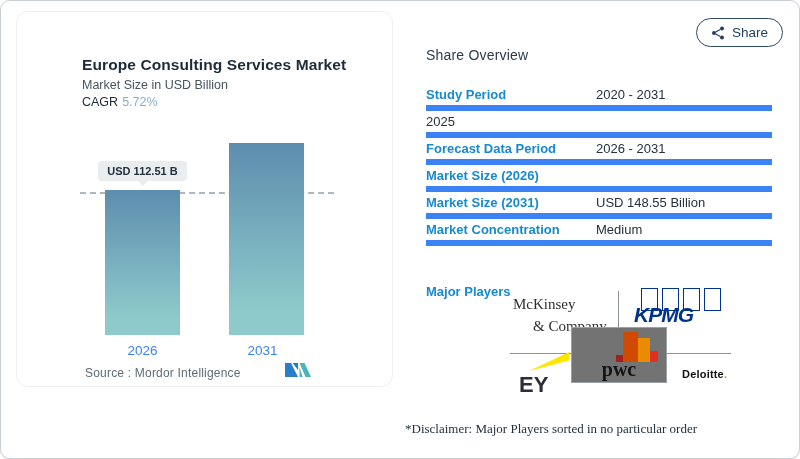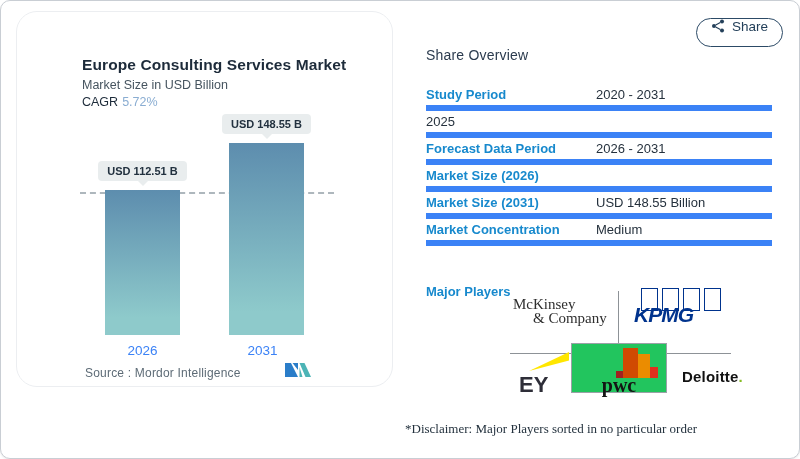--- a/index.html
+++ b/index.html
@@ -5,21 +5,21 @@
   * { margin:0; padding:0; box-sizing:border-box; }
   body { background:#fff; font-family:"Liberation Sans", sans-serif; }
   .frame {
     position:relative; width:800px; height:459px; background:#ffffff;
     border:1px solid #c9ced4; border-radius:10px; overflow:hidden;
     box-shadow:0 1px 2px rgba(0,0,0,.08);
   }
   
   .chart-card {
     position:absolute; left:15px; top:10px; width:377px; height:376px;
-    background:#fff; border:1px solid #eceef1; border-radius:21px;
+    background:#fff; border:1px solid #eceef1; border-radius:12px;
   }
   .card-title { position:absolute; left:65px; top:44px; font-size:15.5px; font-weight:700; color:#1d2b3a; letter-spacing:.1px; }
   .card-subtitle { position:absolute; left:65px; top:66px; font-size:12.5px; color:#46545f; }
   .cagr-line { position:absolute; left:65px; top:83px; font-size:12.5px; color:#1d2b3a; }
   .cagr-line .cagr-val { color:#8aadd2; margin-left:4px; }
   .dashed-ref { position:absolute; left:63px; width:254px; border-top:2px dashed #aeb7bd; }
   .bar-col { position:absolute; bottom:51px; width:75px; display:flex; flex-direction:column; align-items:center; }
   .bar-col.c1 { left:88px; } .bar-col.c2 { left:212px; }
   .value-badge {
     position:relative; background:#e9edee; color:#22313f; font-size:11px; font-weight:700;
@@ -30,51 +30,51 @@
     border-left:5px solid transparent; border-right:5px solid transparent; border-top:5px solid #e9edee;
   }
   .bar { width:75px; }
   .x-label { position:absolute; top:331px; width:75px; text-align:center; font-size:13.5px; color:#3b82f6; }
   .x-label.l1 { left:88px; } .x-label.l2 { left:208px; }
   .source-row { position:absolute; left:68px; top:354px; font-size:12px; color:#5d6b76; letter-spacing:.2px; }
   .mordor-logo { position:absolute; left:268px; top:349px; }
   
   .share-btn {
     position:absolute; left:695px; top:17px; height:29px; padding:0 14px;
-    display:flex; gap:7px; background:#fff;
+    display:flex; align-items:center; gap:7px; background:#fff;
     border:1px solid #2c4a66; border-radius:15px; color:#24405a; font-size:13.5px; cursor:pointer;
   }
   
   .ov-heading { position:absolute; left:425px; top:46px; font-size:14px; font-weight:500; color:#2b3b4e; letter-spacing:.2px; }
   .ov-table { position:absolute; left:425px; top:83px; width:346px; }
   .ov-row { display:flex; align-items:center; height:27px; border-bottom:6px solid #3b82f6; }
   .ov-label { width:170px; font-size:13px; font-weight:700; color:#1789cd; }
   .ov-value { flex:1; font-size:13px; color:#25313d; }
   .players-label { position:absolute; left:425px; top:283px; font-size:13px; font-weight:700; color:#1789cd; }
   
   .vline { position:absolute; left:617px; top:290px; width:1px; height:62px; background:#8d9297; }
   .hline { position:absolute; top:352px; height:1px; background:#8d9297; }
   .hline.seg1 { left:509px; width:61px; } .hline.seg2 { left:666px; width:64px; }
   .mckinsey { position:absolute; left:512px; top:296px; font-family:"Liberation Serif", serif; font-size:15px; color:#2f2f2f; line-height:14px; }
-  .mckinsey .ln2 { padding-left:20px; }
+  .mckinsey .ln2 { padding-left:20px;margin-top:8px; }
   .kpmg { position:absolute; left:633px; top:287px; width:100px; height:46px; }
   .kpmg .rects { position:absolute; left:7px; top:0; display:flex; gap:4px; }
   .kpmg .rects span { width:17px; height:23px; border:1.4px solid #00338d; background:transparent; }
   .kpmg .word { position:absolute; left:0; top:15px; font-size:21px; font-weight:700; font-style:italic; color:#00338d; letter-spacing:-1px; }
   .ey { position:absolute; left:518px; top:351px; width:48px; }
   .ey .beam { width:40px; height:19px; margin-left:10px; background:#ffe600; clip-path:polygon(0 100%, 100% 0, 100% 45%); }
   .ey .word { font-size:22px; font-weight:700; color:#2e2e38; letter-spacing:0; margin-top:1px; }
-  .pwc-box { position:absolute; left:570px; top:342px; width:96px; height:50px; background:#22c55e; border:1px solid #9ba1a7; z-index:2; }
+  .pwc-box { position:absolute; left:570px; top:326px; width:96px; height:56px; background:#737373; border:1px solid #9ba1a7; z-index:2; }
   .pwc-blocks { display:flex; align-items:flex-end; margin:4px 0 0 44px; height:30px; }
   .pwc-blocks .b1 { width:7px; height:7px; background:#a32020; }
   .pwc-blocks .b2 { width:15px; height:30px; background:#d04a02; }
   .pwc-blocks .b3 { width:12px; height:24px; background:#eb8c00; }
   .pwc-blocks .b4 { width:8px; height:11px; background:#e0301e; }
   .pwc-word { text-align:center; font-family:"Liberation Serif", serif; font-weight:700; font-size:20px; color:#141414; margin-top:-4px; }
-  .deloitte { position:absolute; left:681px; top:367px; font-size:15px; font-weight:700; color:#121212; letter-spacing:.2px; }
+  .deloitte { position:absolute; left:681px; top:367px; font-size:11px; font-weight:700; color:#121212; letter-spacing:.2px; }
   .deloitte .dot { color:#86bc25; }
   .disclaimer { position:absolute; left:404px; top:420px; font-size:13px; color:#24323e;font-family:Liberation Serif, serif; }
 </style>
 </head>
 <body>
 
 <div class="frame">
 
   <div class="chart-card">
     <div class="card-title">Europe Consulting Services Market</div>
@@ -83,21 +83,20 @@
       <span>CAGR</span><span class="cagr-val">5.72%</span>
     </div>
 
     <div class="dashed-ref" style="top: 180px;"></div>
 
     <div class="bar-col c1">
       <div class="value-badge">USD 112.51 B</div>
       <div class="bar" style="height: 145px; background: linear-gradient(rgb(93, 141, 174) 0%, rgb(142, 202, 203) 88%);"></div>
     </div>
     <div class="bar-col c2">
-      <div class="value-badge">USD 148.55 B</div>
       <div class="bar" style="height: 192px; background: linear-gradient(rgb(93, 141, 174) 0%, rgb(142, 202, 203) 88%);"></div>
     </div>
     <div class="x-label l1">2026</div>
     <div class="x-label l2">2031</div>
 
     <div class="source-row">Source :  Mordor Intelligence</div>
     <svg class="mordor-logo" width="26" height="18" viewBox="0 0 26 18">
       <polygon points="0,16 0,2 6,2 13,16" fill="#2a7dc9"></polygon>
       <polygon points="7.5,2 13,2 13,9" fill="#2a7dc9"></polygon>
       <polygon points="14.5,2 19.5,2 26,16 20.5,16" fill="#4cb4b6"></polygon>

